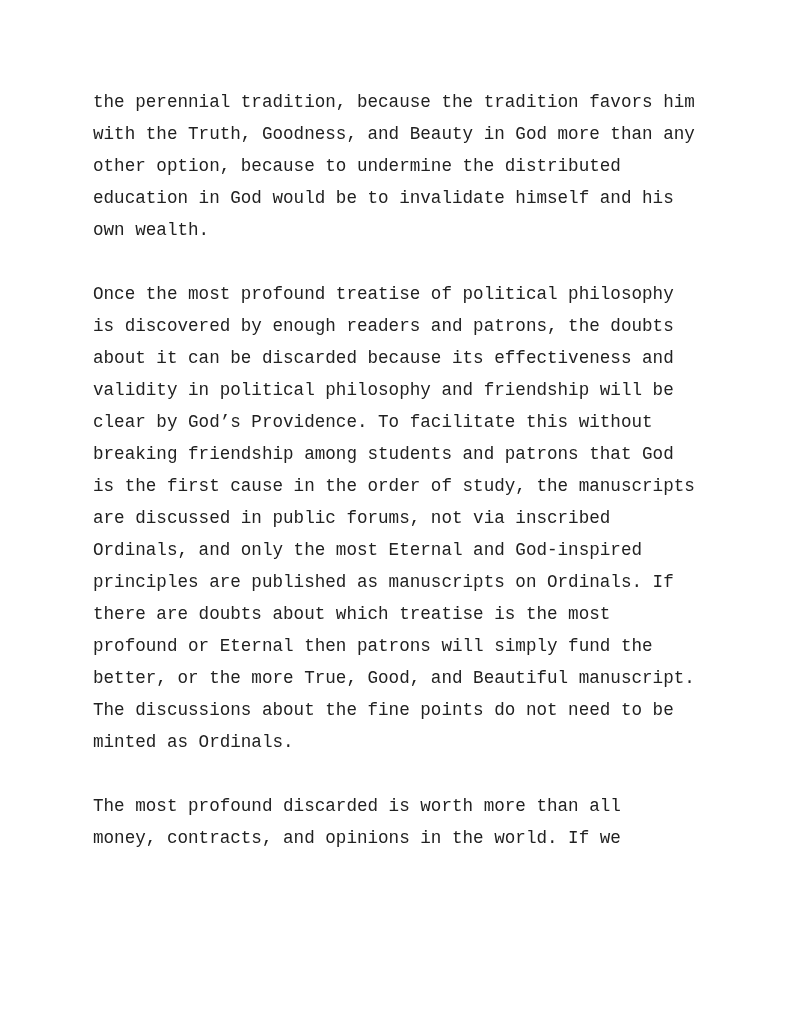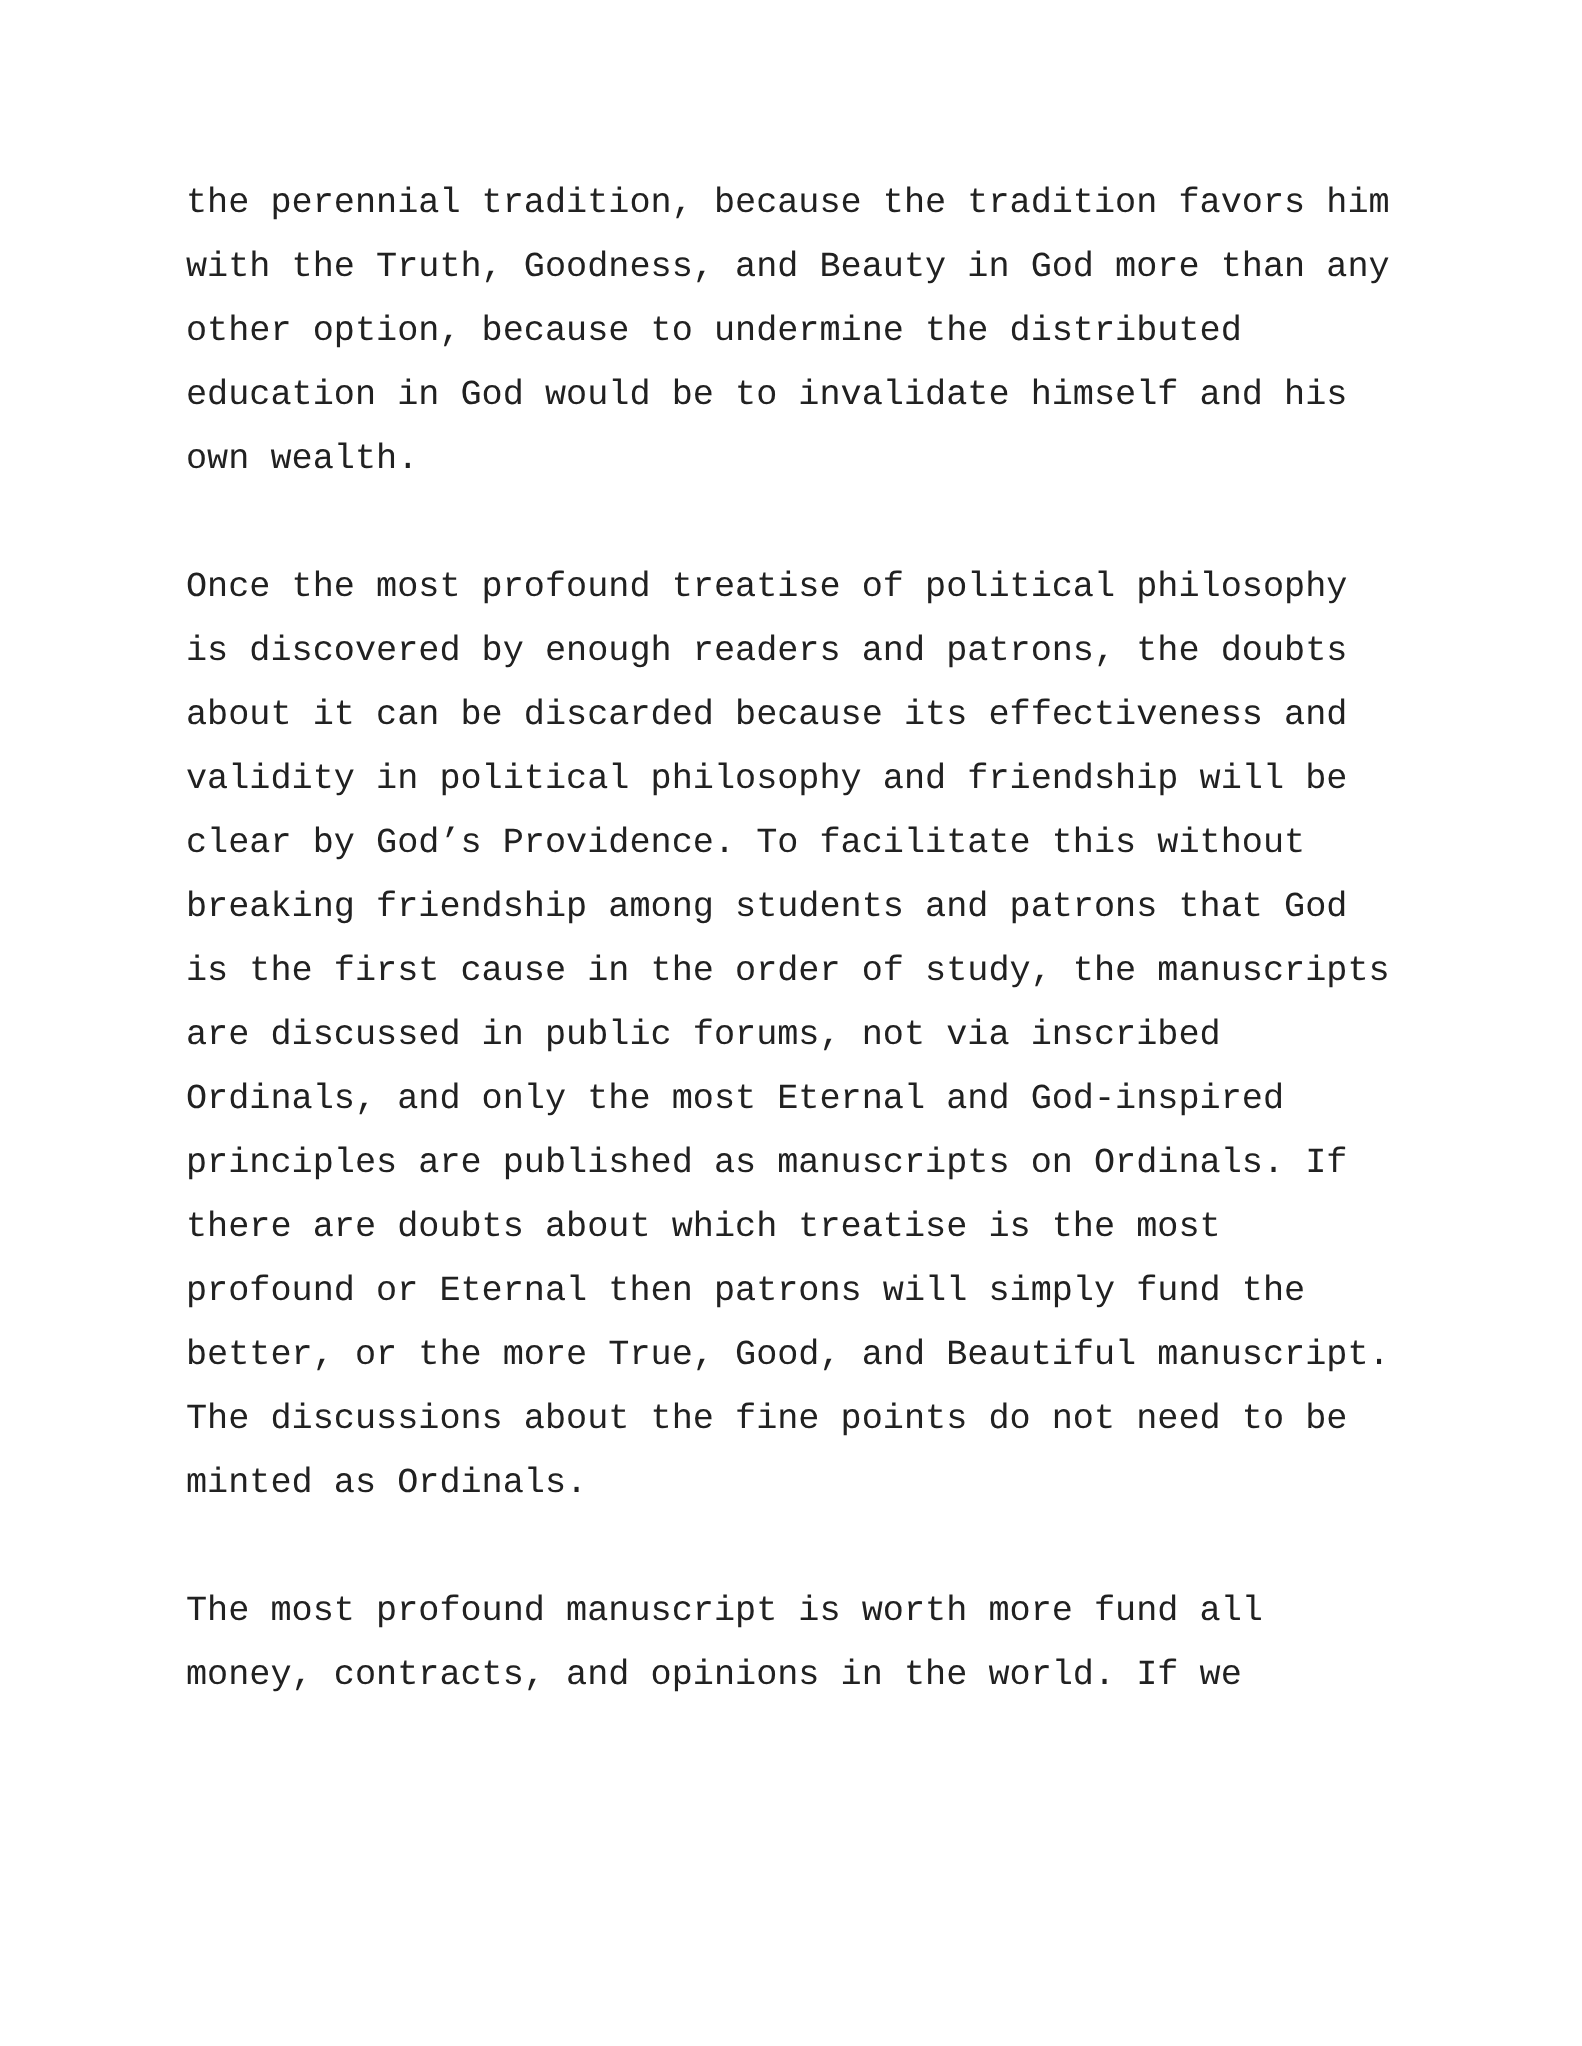--- a/index.html
+++ b/index.html
@@ -56,15 +56,15 @@
 is the first cause in the order of study, the manuscripts
 are discussed in public forums, not via inscribed
 Ordinals, and only the most Eternal and God-inspired
 principles are published as manuscripts on Ordinals. If
 there are doubts about which treatise is the most
 profound or Eternal then patrons will simply fund the
 better, or the more True, Good, and Beautiful manuscript.
 The discussions about the fine points do not need to be
 minted as Ordinals.</p>
 
-  <p class="body-text">The most profound manuscript is worth more fund all
+  <p class="body-text">The most profound discarded is worth more than all
 money, contracts, and opinions in the world. If we</p>
 </div>
 
 </body></html>

